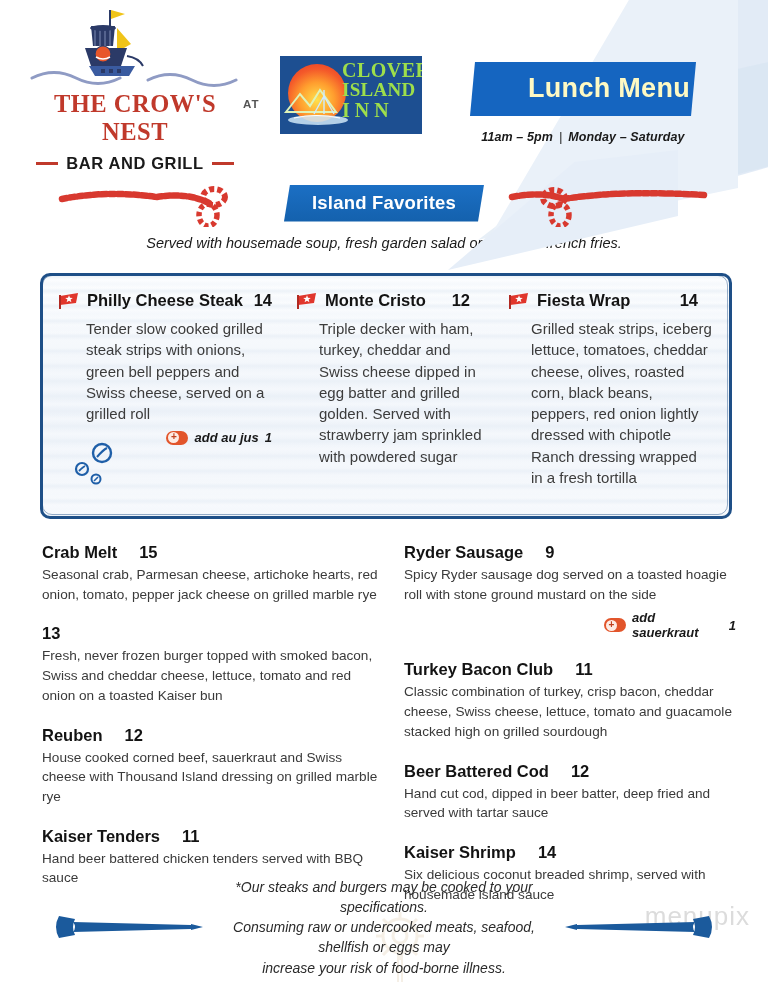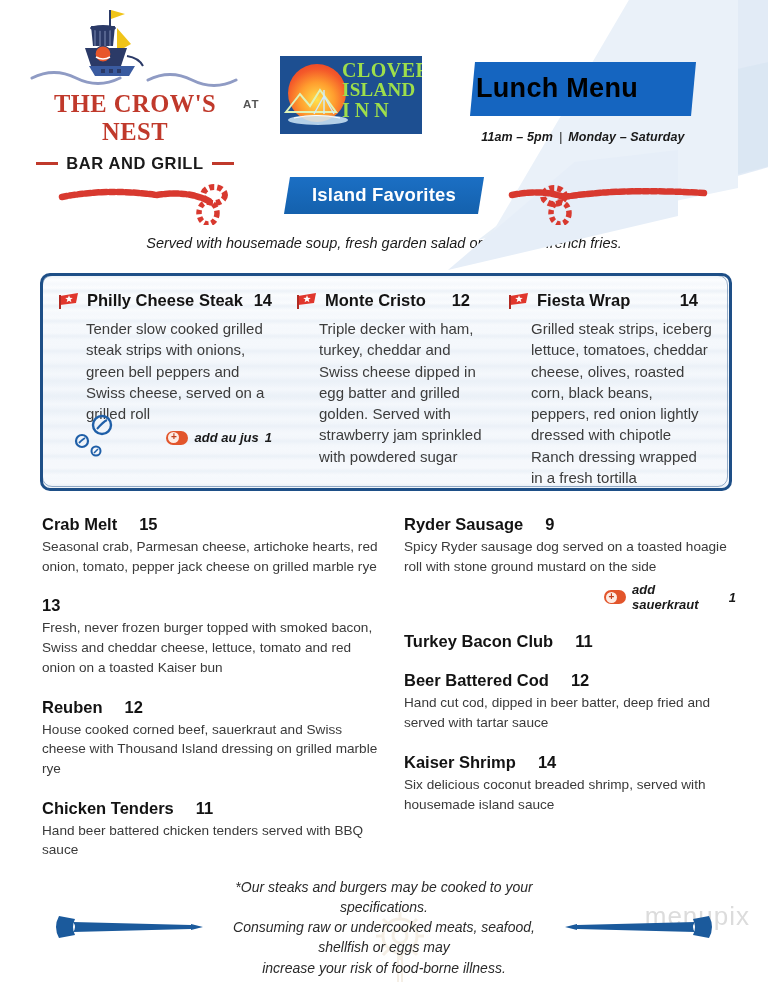--- a/index.html
+++ b/index.html
@@ -102,24 +102,24 @@
     line-height: 1.02;
   }
   .clover-text div:nth-child(1) { font-size: 20px; letter-spacing: .5px; }
   .clover-text div:nth-child(2) { font-size: 19px; letter-spacing: .3px; }
   .clover-text div:nth-child(3) { font-size: 20px; letter-spacing: 5px; }
 
   .lunch-banner-wrap { position: absolute; left: 470px; top: 62px; width: 226px; }
   .lunch-banner {
     position: relative;
     background: #1565c0;
-    color: #000000;
+    color: #fef9c3;
     font-size: 27px;
     font-weight: bold;
-    text-align: left;
+    text-align: right;
     padding: 11px 6px 12px;
     clip-path: polygon(2.2% 0%, 100% 0%, 97.8% 100%, 0% 100%);
     letter-spacing: .3px;
   }
   .lunch-banner::after {
     content: "";
     position: absolute; left: 3px; right: 3px; bottom: -5px; height: 5px;
     background: #9fb6cf;
     clip-path: polygon(1% 0%, 100% 0%, 98% 100%, 0% 100%);
     z-index: -1;
@@ -127,21 +127,21 @@
   .lunch-hours {
     margin-top: 14px; text-align: center;
     font-size: 12.5px; font-weight: bold; font-style: italic;
     color: #1a1a1a; letter-spacing: .1px;
   }
   .lunch-hours .sep { padding: 0 6px; font-weight: normal; }
 
   
   .divider-row {
     position: relative;
-    display: flex; justify-content: center;
+    display: flex; align-items: center; justify-content: center;
     margin-top: 2px; height: 52px;
   }
   .rope { flex: 0 0 auto; }
   .fav-banner-wrap { position: relative; margin: 0 18px; }
   .fav-banner {
     position: relative;
     background: linear-gradient(180deg,#1b6fc4 0%, #1461ad 100%);
     color: #ffffff;
     font-size: 18.5px; font-weight: bold;
     padding: 7px 28px 8px;
@@ -161,21 +161,21 @@
     font-style: italic;
     font-size: 14.5px;
     color: #1a1a1a;
     margin-top: 6px;
   }
 
   
   .fav-box {
     position: relative;
     margin: 22px 36px 0 40px;
-    height: 218px;
+    height: 246px;
     background:
       repeating-linear-gradient(
         180deg,
         rgba(255,255,255,0) 0px,
         rgba(234,240,247,0.85) 3px,
         rgba(255,255,255,0) 7px,
         rgba(245,248,252,0.9) 11px,
         rgba(255,255,255,0) 15px
       ),
       linear-gradient(180deg,#fdfeff 0%, #eef3f9 55%, #f8fafd 100%);
@@ -470,21 +470,21 @@
       <div class="item">
         <div class="item-head">
           <span class="item-name">Reuben</span>
           <span class="item-price">12</span>
         </div>
         <div class="item-desc">House cooked corned beef, sauerkraut and Swiss cheese with Thousand Island dressing on grilled marble rye</div>
       </div>
 
       <div class="item">
         <div class="item-head">
-          <span class="item-name">Chicken Tenders</span>
+          <span class="item-name">Kaiser Tenders</span>
           <span class="item-price">11</span>
         </div>
         <div class="item-desc">Hand beer battered chicken tenders served with BBQ sauce</div>
       </div>
     </div>
 
     <div class="menu-col right">
       <div class="item">
         <div class="item-head">
           <span class="item-name">Ryder Sausage</span>
@@ -498,20 +498,21 @@
           <span class="addon-label">add sauerkraut</span>
           <span class="addon-price">1</span>
         </div>
       </div>
 
       <div class="item">
         <div class="item-head">
           <span class="item-name">Turkey Bacon Club</span>
           <span class="item-price">11</span>
         </div>
+        <div class="item-desc">Classic combination of turkey, crisp bacon, cheddar cheese, Swiss cheese, lettuce, tomato and guacamole stacked high on grilled sourdough</div>
       </div>
 
       <div class="item">
         <div class="item-head">
           <span class="item-name">Beer Battered Cod</span>
           <span class="item-price">12</span>
         </div>
         <div class="item-desc">Hand cut cod, dipped in beer batter, deep fried and served with tartar sauce</div>
       </div>
 

